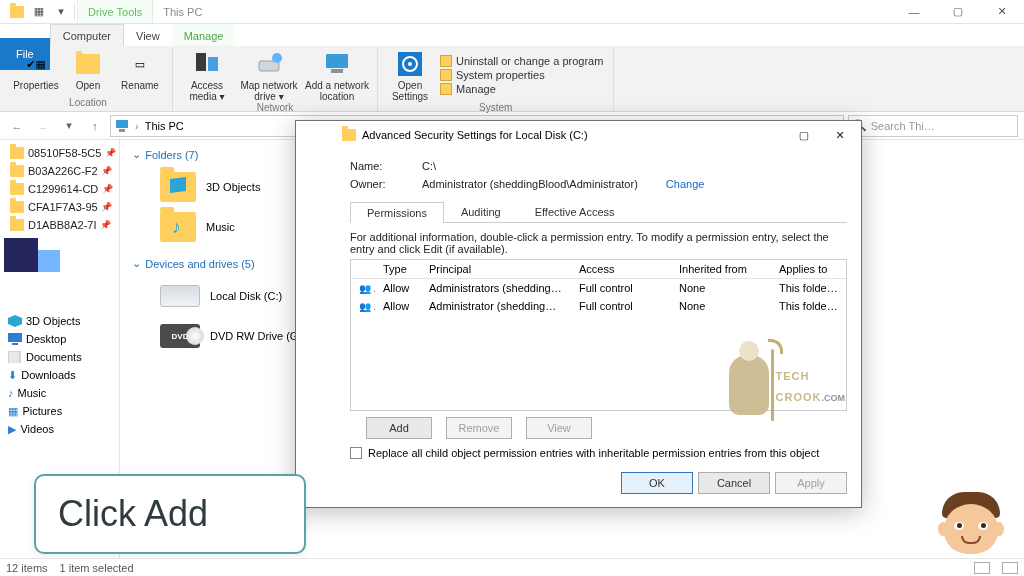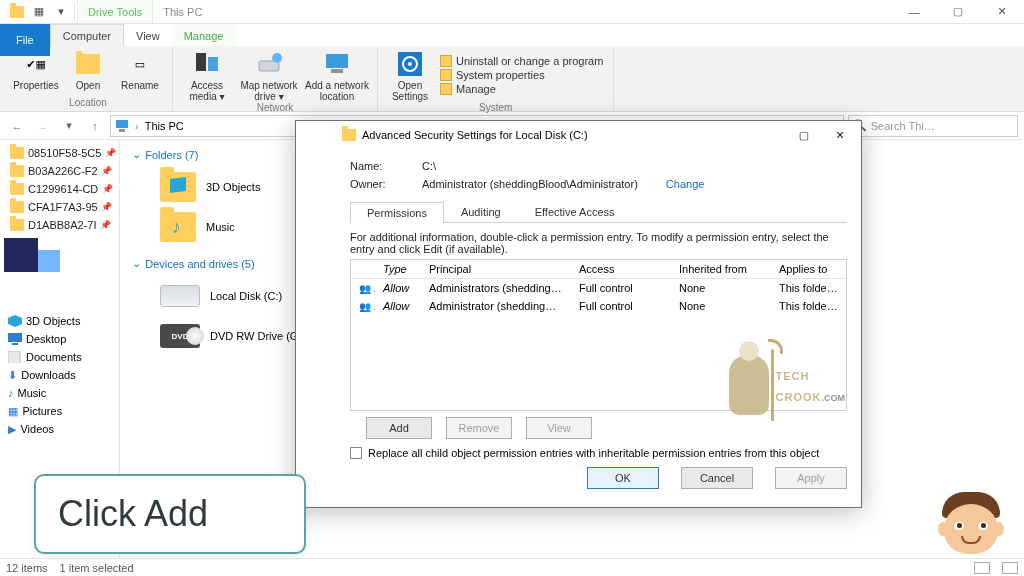--- a/index.html
+++ b/index.html
@@ -10,21 +10,21 @@
 .qat-pad { width:6px; }
 .qat-btn { width:22px; display:flex; align-items:center; justify-content:center; color:#555; }
 .qat-sep { width:1px; background:#e5e5e5; margin:3px 2px; }
 .title-seg { padding:0 10px; display:flex; align-items:center; color:#5cc05c; background:#f6fcf6; border-left:1px solid #dff0df; border-right:1px solid #dff0df; }
 .title2 { padding:0 10px; display:flex; align-items:center; color:#888; }
 .win-ctrls { margin-left:auto; display:flex; }
 .win-btn { width:44px; display:flex; align-items:center; justify-content:center; color:#555; }
 
 
 .ribbon-tabs { height:22px; display:flex; align-items:stretch; background:#fff; }
-.file-tab { background:#1979ca; color:#fff; padding:16px 16px; display:flex; align-items:center; }
+.file-tab { background:#1979ca; color:#fff; padding:16px 16px; display:flex; align-items:center;margin-top:14px; }
 .rtab { padding:0 12px; display:flex; align-items:center; color:#444; border-top:1px solid transparent; }
 .rtab.active { background:#f2f2f2; border:1px solid #d9d9d9; border-bottom:none; }
 
 
 .ribbon { height:66px; background:#f2f2f2; border-bottom:1px solid #d9d9d9; display:flex; padding:2px 4px 0; }
 .rgroup { display:flex; flex-direction:column; border-right:1px solid #ddd; padding:0 6px; }
 .rgroup-row { display:flex; flex:1; }
 .rgroup-label { height:14px; text-align:center; color:#777; font-size:10px; }
 .bigbtn { width:52px; display:flex; flex-direction:column; align-items:center; justify-content:flex-start; gap:2px; padding-top:2px; }
 .bigbtn .ic { width:30px; height:28px; display:flex; align-items:center; justify-content:center; }
@@ -91,37 +91,37 @@
 .dtab.active { border-color:#ccc; background:#fff; position:relative; top:1px; }
 
 .hint { margin:8px 0 4px; color:#222; }
 .subhead { margin:4px 0 2px; color:#222; }
 
 .ptable { border:1px solid #ccc; flex:1; display:flex; flex-direction:column; min-height:140px; }
 .phead, .prow { display:flex; }
 .phead { background:#fff; border-bottom:1px solid #e3e3e3; }
 .pcell { padding:3px 8px; overflow:hidden; white-space:nowrap; text-overflow:ellipsis; }
 .c-ic { width:24px; }
-.c-type { width:46px;font-style:italic; }
+.c-type { width:46px; }
 .c-principal { width:150px; }
 .c-access { width:100px; }
 .c-inh { width:100px; }
 .c-app { flex:1; }
 .prow .users { width:14px; height:10px; display:inline-block; }
 .prow .users::before { content:"👥"; font-size:10px; }
 
 .btnrow { display:flex; gap:14px; margin:6px 16px; }
 .btn { min-width:66px; height:22px; border:1px solid #adadad; background:#e9e9e9; display:flex; align-items:center; justify-content:center; color:#333; }
 .btn.disabled { color:#a0a0a0; background:#f3f3f3; }
 .btn.primary { border:1px solid #3077c0; background:#e5f1fb; }
 
 .chk { display:flex; align-items:center; gap:6px; margin:2px 0 8px; }
 .chkbox { width:12px; height:12px; border:1px solid #888; background:#fff; }
 
-.dlg-foot { height:40px; border-top:none; display:flex; justify-content:flex-end; gap:22px; padding:0 14px 8px; }
+.dlg-foot { height:40px; border-top:none; display:flex; align-items:center; justify-content:flex-end; gap:5px; padding:0 14px 8px; }
 
 
 .watermark { position:absolute; right:16px; top:200px; display:flex; align-items:center; gap:2px; opacity:.9; pointer-events:none; }
 .monk { width:40px; height:60px; background:#c9b88a; border-radius:18px 18px 10px 10px; position:relative; }
 .monk::before { content:""; position:absolute; top:-14px; left:10px; width:20px; height:20px; background:#e9dfc4; border-radius:50%; }
 .staff { width:3px; height:72px; background:#bfa76a; border-radius:2px; position:relative; }
 .staff::before { content:""; position:absolute; top:-10px; left:-3px; width:12px; height:12px; border:3px solid #bfa76a; border-bottom:none; border-left:none; border-radius:0 12px 0 0; }
 .brand { font-family:serif; color:#c2b280; font-size:20px; font-weight:bold; letter-spacing:1px; line-height:18px; }
 .brand small { font-size:9px; color:#888; letter-spacing:0; }
 

